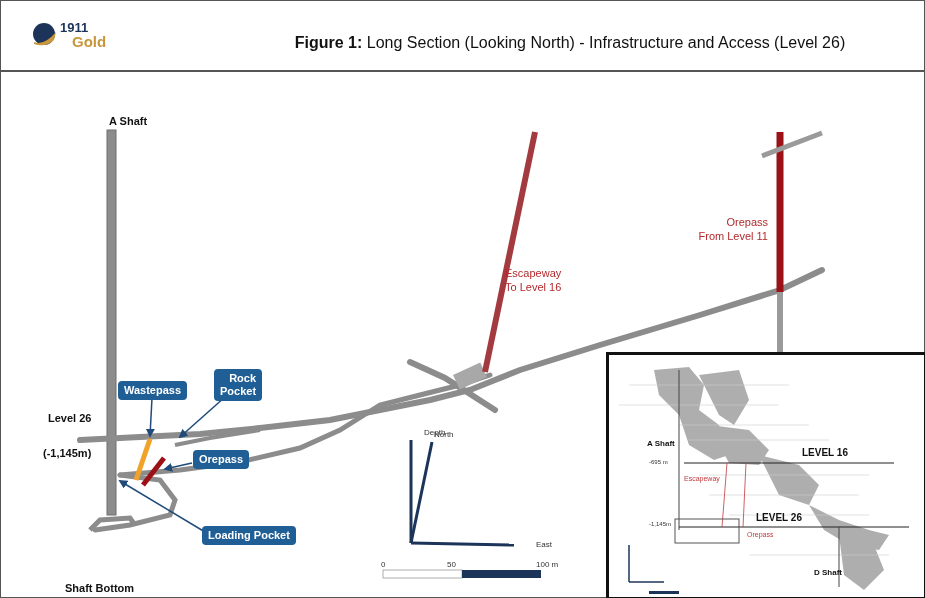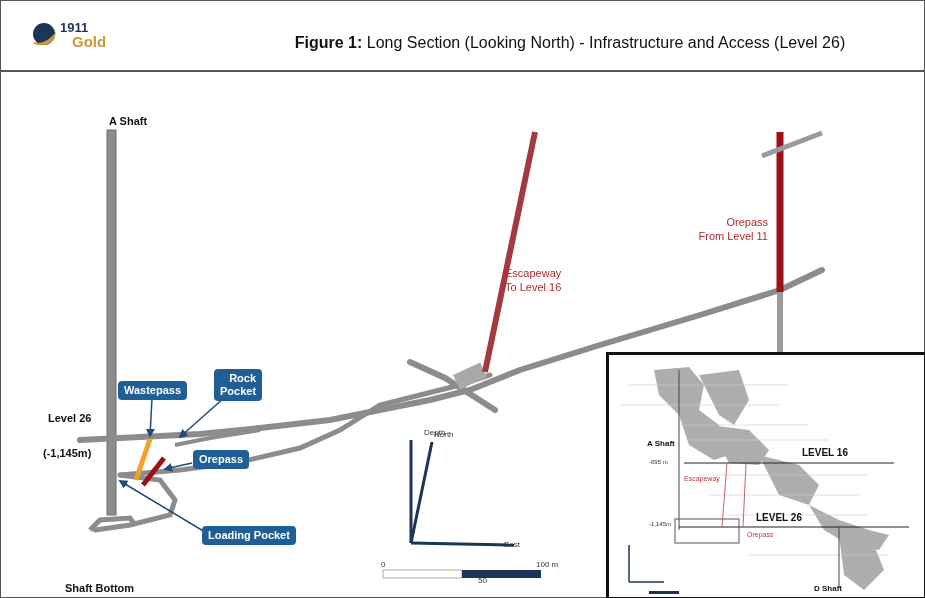--- a/index.html
+++ b/index.html
@@ -98,23 +98,23 @@
   <div>Escapeway</div>
   <div>To Level 16</div>
 </div>
 <div class="redtxt" style="left:680px; top:215px; width:88px;">
   <div>Orepass</div>
   <div>From Level 11</div>
 </div>
 
 <div class="comp" style="left:392px; top:428px;margin-left:32px;">Depth</div>
 <div class="comp" style="left:434px; top:430px;">North</div>
-<div class="comp" style="left:496px; top:540px;padding-left:8px;">East</div>
+<div class="comp" style="left:528px; top:540px;padding-left:8px;">East</div>
 <div class="comp" style="left:381px; top:560px;">0</div>
-<div class="comp" style="left:478px; top:560px;margin-top:16px;">50</div>
+<div class="comp" style="left:447px; top:560px;">50</div>
 <div class="comp" style="left:536px; top:560px;">100 m</div>
 
 <div class="inset">
   <svg width="315" height="242">
     <g fill="#9a9a9a" opacity="0.8">
       <path d="M45 15 L80 12 L95 30 L90 55 L110 70 L120 100 L105 105 L80 90 L70 60 L50 40 Z"></path>
       <path d="M90 20 L130 15 L140 45 L125 70 L110 60 Z"></path>
       <path d="M100 70 L140 75 L160 95 L150 110 L120 108 Z"></path>
       <path d="M150 100 L190 110 L210 130 L200 150 L170 140 Z"></path>
       <path d="M200 150 L230 165 L260 175 L280 180 L270 195 L240 190 L215 175 Z"></path>
@@ -135,20 +135,20 @@
     <line x1="70" y1="172" x2="300" y2="172" stroke="#222" stroke-width="1.2"></line>
     <line x1="230" y1="172" x2="230" y2="232" stroke="#444" stroke-width="1"></line>
     <line x1="118" y1="108" x2="113" y2="172" stroke="#c0393d" stroke-width="0.8"></line>
     <line x1="137" y1="108" x2="134" y2="172" stroke="#c0393d" stroke-width="0.8"></line>
     <rect x="66" y="164" width="64" height="24" fill="none" stroke="#555" stroke-width="1"></rect>
     <line x1="20" y1="190" x2="20" y2="227" stroke="#1c3459" stroke-width="1.5"></line>
     <line x1="20" y1="227" x2="55" y2="227" stroke="#1c3459" stroke-width="1.5"></line>
     <rect x="40" y="236" width="30" height="3" fill="#1c3459"></rect>
   </svg>
   <div class="ilbl" style="left:38px; top:84px;">A Shaft</div>
-  <div class="ilbl" style="left:205px; top:213px;margin-top:16px;">D Shaft</div>
+  <div class="ilbl" style="left:205px; top:213px;">D Shaft</div>
   <div class="ilvl" style="left:193px; top:92px;">LEVEL 16</div>
   <div class="ilvl" style="left:147px; top:157px;">LEVEL 26</div>
   <div class="idepth" style="left:40px; top:104px;">-695 m</div>
   <div class="idepth" style="left:40px; top:166px;">-1,145m</div>
   <div class="ired" style="left:75px; top:120px;">Escapeway</div>
   <div class="ired" style="left:138px; top:176px;">Orepass</div>
 </div>
 
 </body></html>

